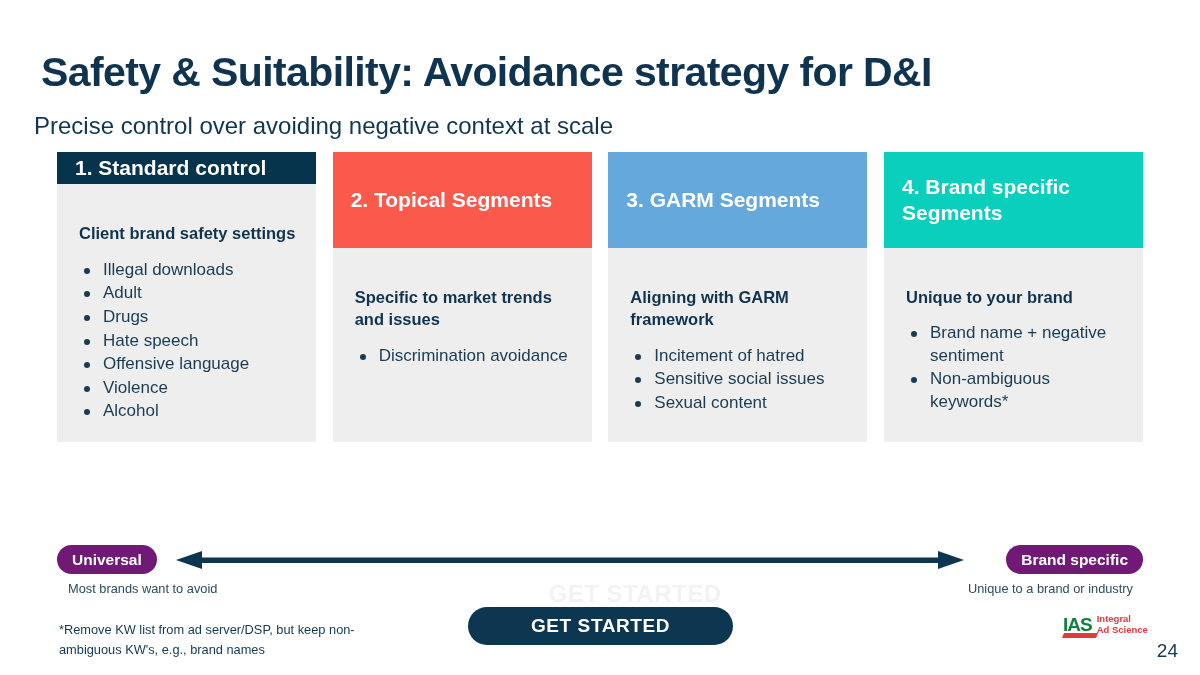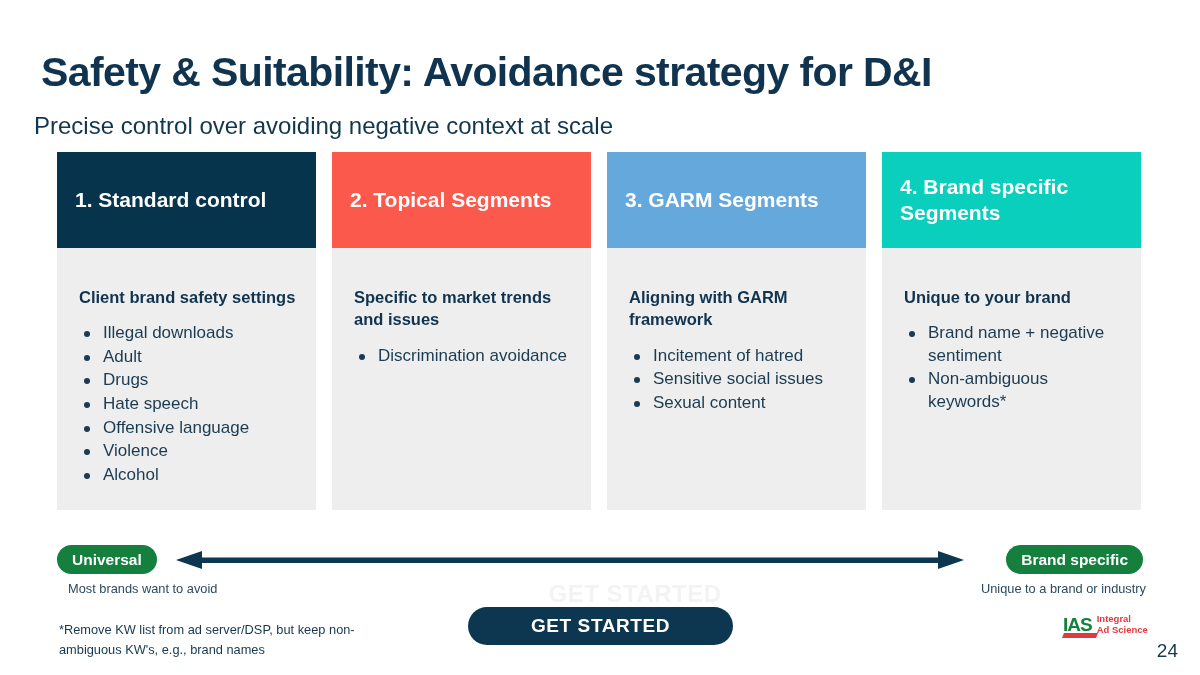--- a/index.html
+++ b/index.html
@@ -43,23 +43,24 @@
     color: #12364f;
     white-space: nowrap;
   }
 
   
   .columns {
     position: absolute;
     left: 57px;
     top: 152px;
     width: 1086px;
-    height: 358px;
+    height: 290px;
     display: flex;
     gap: 16px;
+    justify-content: space-between;
   }
   .col {
     width: 259px;
     display: flex;
     flex-direction: column;
   }
   .col-head {
     height: 96px;
     box-sizing: border-box;
     padding: 0 18px;
@@ -113,21 +114,21 @@
     left: 0;
     top: 545px;
     width: 1200px;
     height: 56px;
   }
   .pill {
     position: absolute;
     top: 0;
     height: 29px;
     border-radius: 15px;
-    background: #15803d;
+    background: #701a75;
     color: #ffffff;
     font-size: 15.5px;
     font-weight: bold;
     display: flex;
     align-items: center;
     justify-content: center;
     padding: 0 15px;
     box-sizing: border-box;
   }
   .pill-left { left: 57px; }
@@ -141,21 +142,21 @@
     height: 18px;
   }
   .caption {
     position: absolute;
     top: 36px;
     font-size: 12.8px;
     color: #2c4a5e;
     white-space: nowrap;
   }
   .caption-left { left: 68px; }
-  .caption-right { right: 54px; text-align: center; }
+  .caption-right { right: 67px; text-align: center; }
 
   
   .footnote {
     position: absolute;
     left: 59px;
     top: 620px;
     font-size: 12.8px;
     color: #14384f;
     line-height: 1.55;
     width: 330px;

